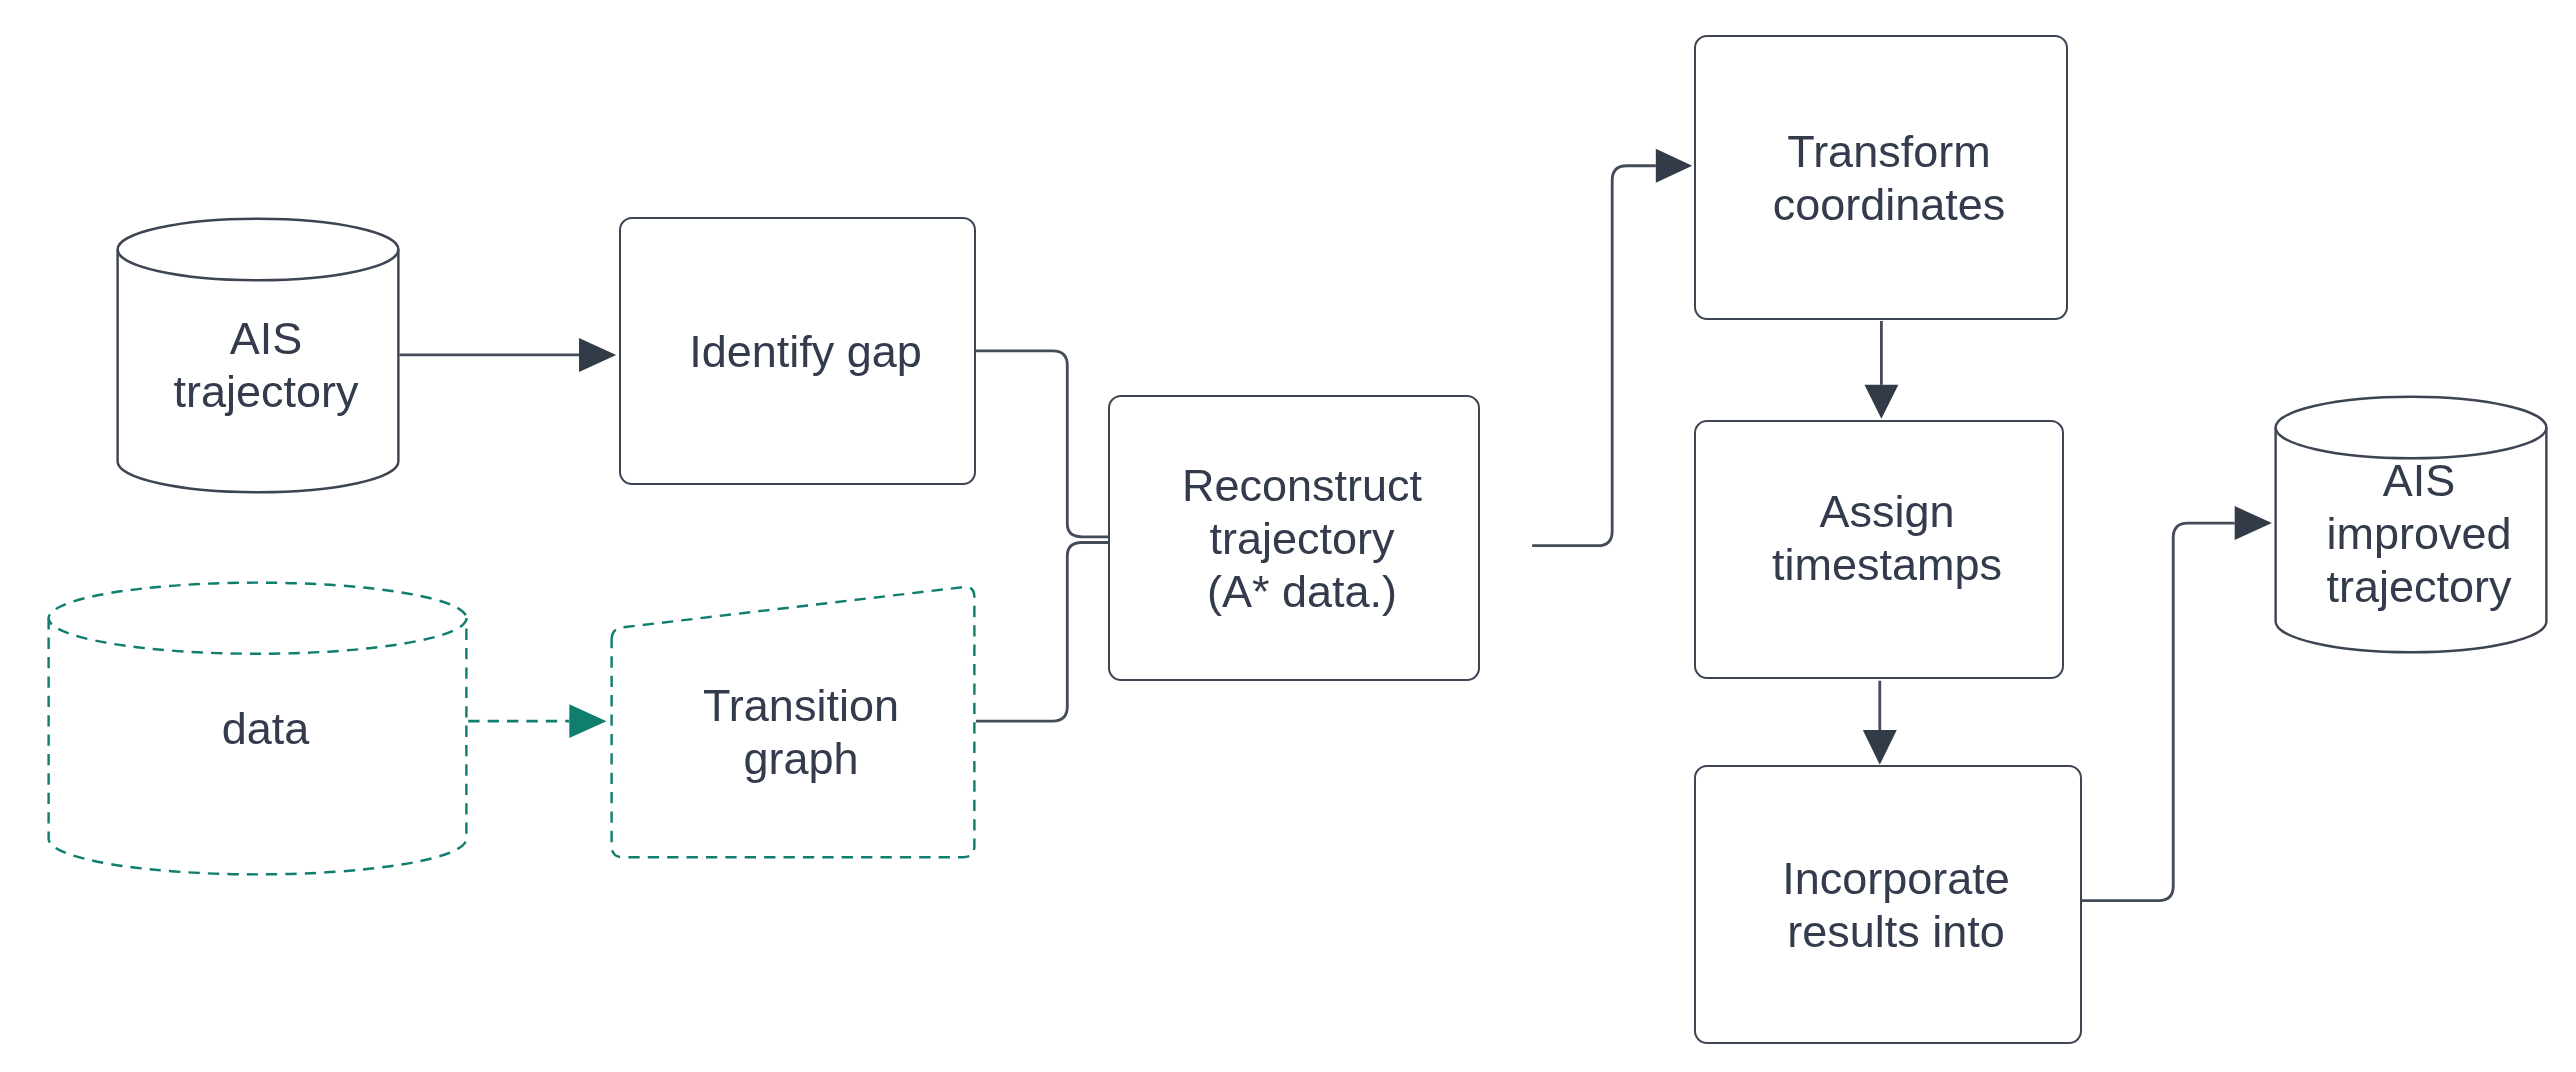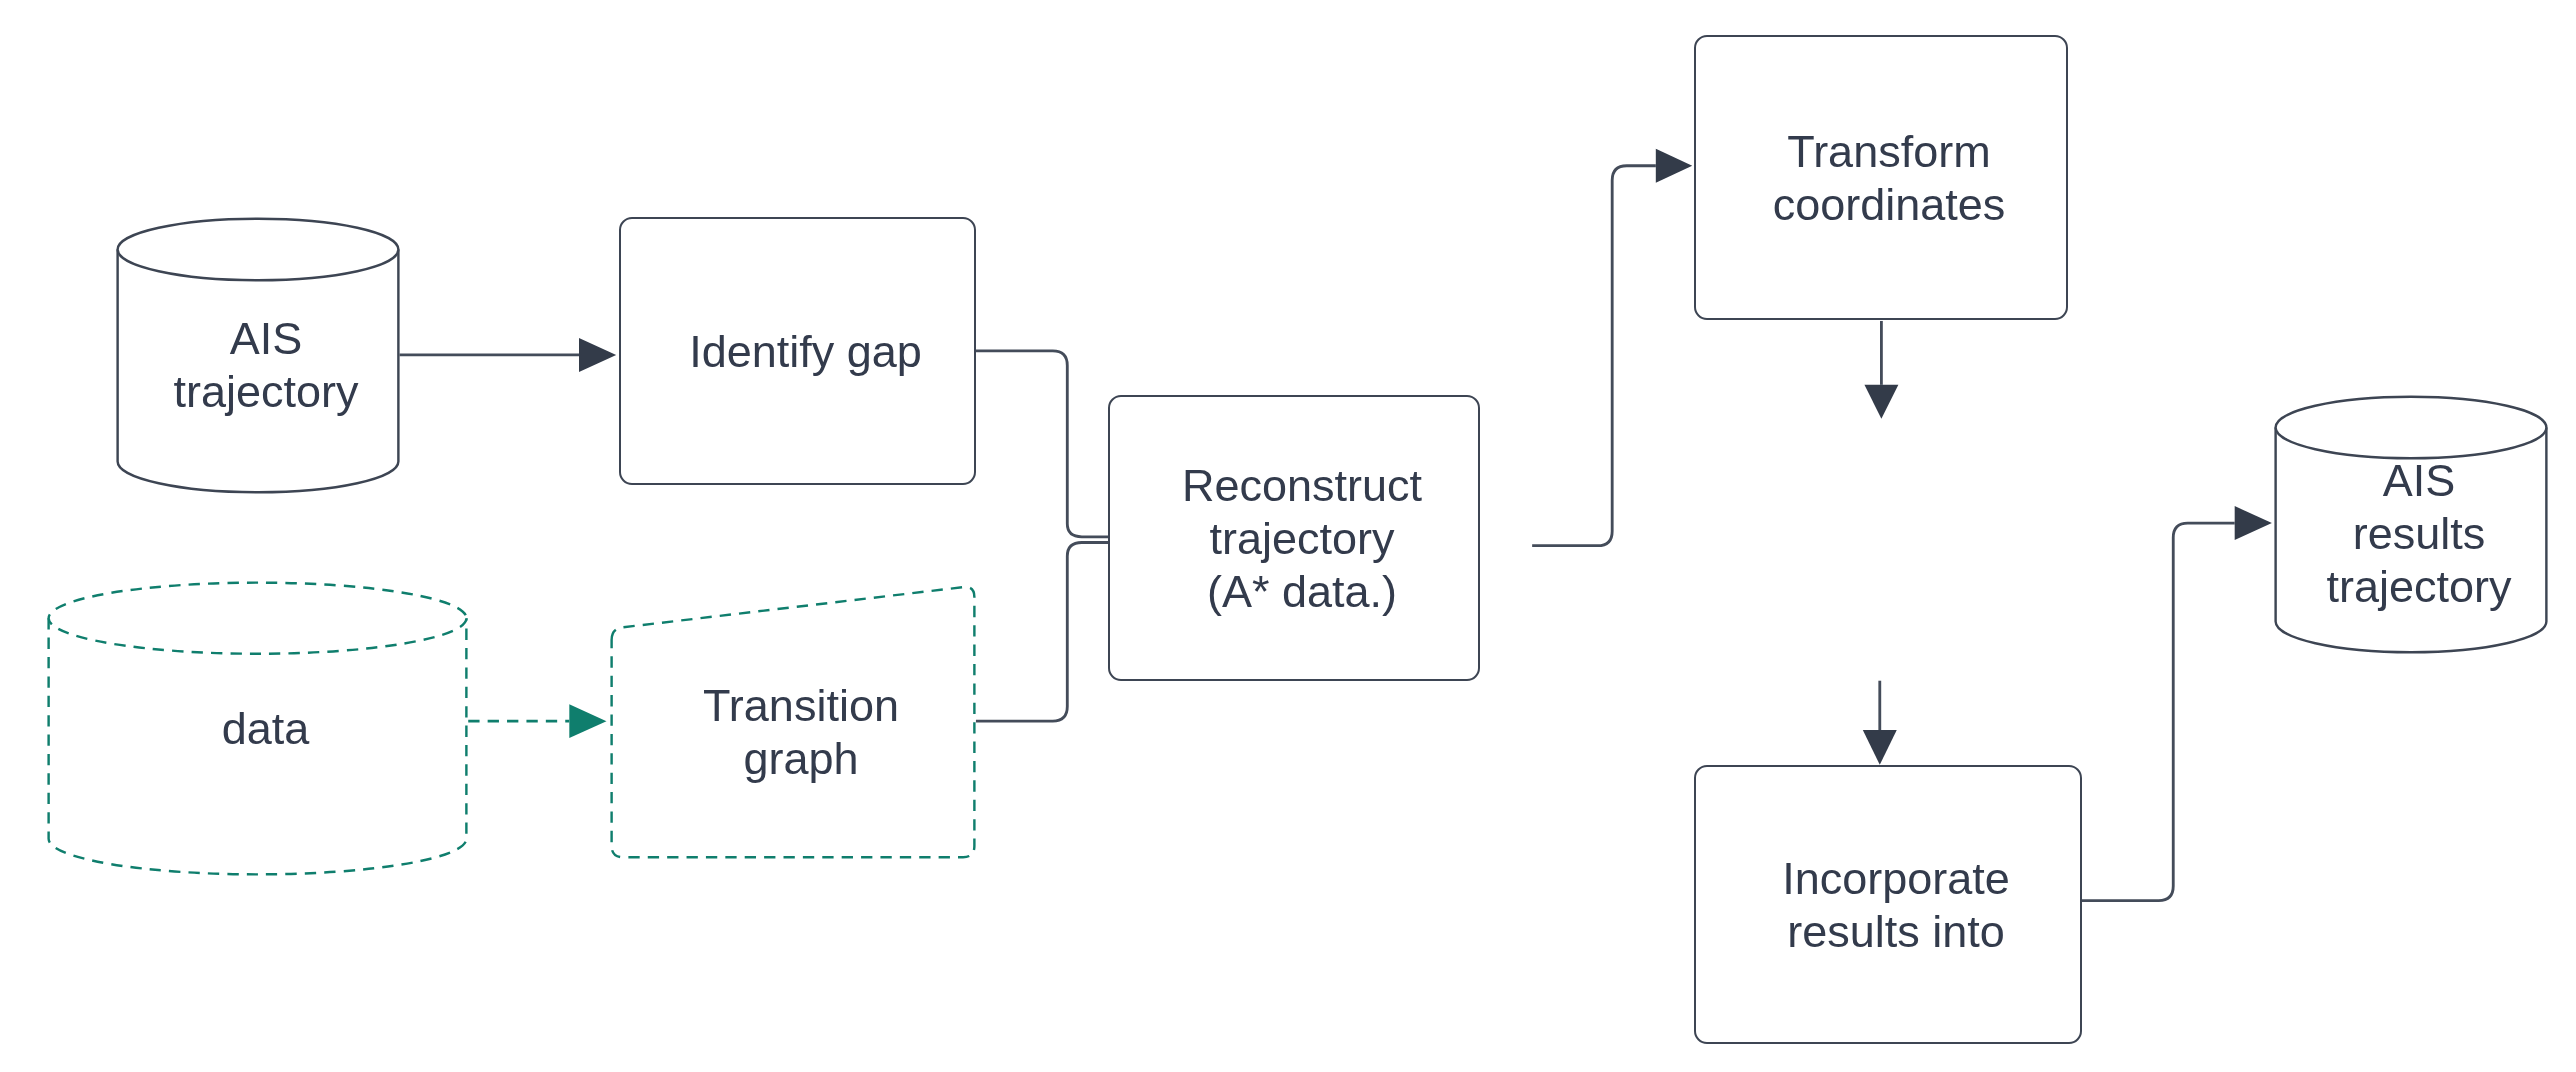--- a/index.html
+++ b/index.html
@@ -132,34 +132,40 @@
     </div>
   </div>
 
   <div class="node rect-node" style="left:1694px; top:35px; width:374px; height:285px;">
     <div class="label">
       <span>Transform</span>
       <span>coordinates</span>
     </div>
   </div>
 
+  <div class="node rect-node" style="left:1694px; top:420px; width:370px; height:259px;">
+    <div class="label" style="padding-bottom:24px;">
+      <span>Assign</span>
+      <span>timestamps</span>
+    </div>
+  </div>
 
   <div class="node rect-node" style="left:1694px; top:765px; width:388px; height:279px;">
     <div class="label">
       <span>Incorporate</span>
       <span>results into</span>
     </div>
   </div>
 
   <div class="node cyl-pad" style="left:2274px; top:395px; width:274px; height:259px;">
     <svg width="274" height="259" viewBox="0 0 339 320">
       <path class="shape-solid" d="M2,40 L2,280 A167.5,38 0 0 0 337,280 L337,40" fill="#ffffff" stroke-width="3"></path>
       <ellipse class="shape-solid" cx="169.5" cy="40" rx="167.5" ry="38" fill="#ffffff" stroke-width="3"></ellipse>
     </svg>
     <div class="label">
       <span>AIS</span>
-      <span>results</span>
+      <span>improved</span>
       <span>trajectory</span>
     </div>
   </div>
 
 </div>
 
 
 </body></html>

